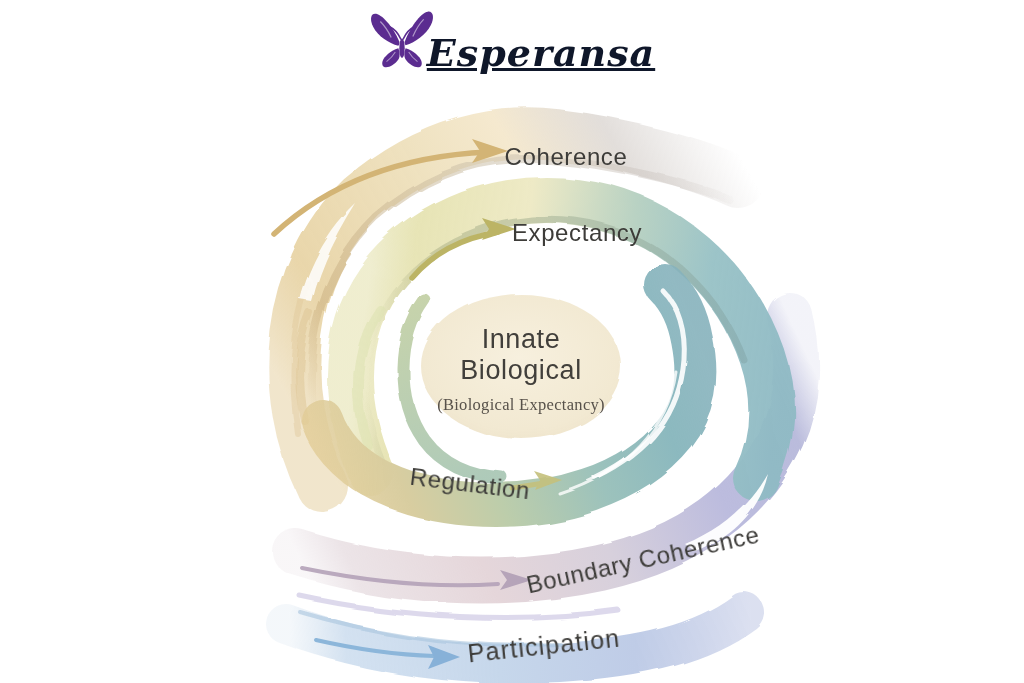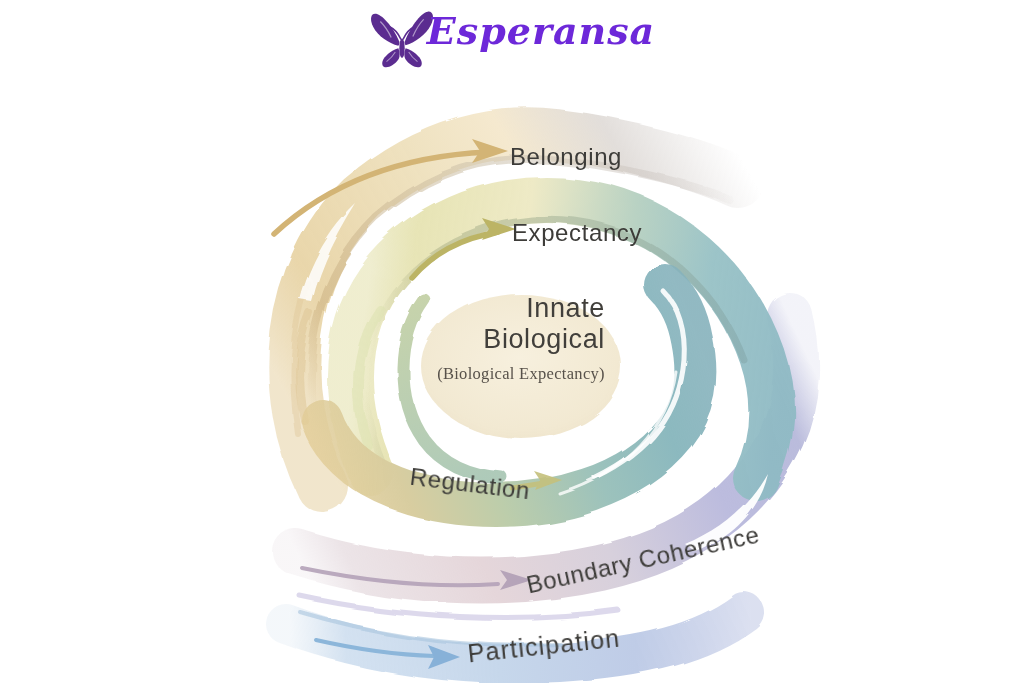--- a/index.html
+++ b/index.html
@@ -2,24 +2,24 @@
 <html><head>
 <meta charset="utf-8">
 <style>
   html,body{margin:0;padding:0;background:#fff;}
   .stage{position:relative;width:1024px;height:683px;overflow:hidden;background:#ffffff;
          font-family:"Liberation Sans",sans-serif;}
   .spiral{position:absolute;left:0;top:0;width:1024px;height:683px;}
   .logo{position:absolute;top:8px;left:0;width:100%;display:flex;justify-content:center;
         align-items:flex-start;}
   .brand{font-family:"DejaVu Serif",serif;font-style:italic;font-weight:700;font-size:38px;
-         color:#6d28d9;letter-spacing:1px;margin-left:-8px;}
+         color:#0f172a;letter-spacing:1px;margin-left:-8px;margin-top:22px;text-decoration:underline;}
   .lbl{position:absolute;font-size:24px;color:#3d3c39;letter-spacing:.6px;white-space:nowrap;}
-  .core{position:absolute;left:521px;top:338px;transform:translate(-50%,-50%);
-        text-align:right;}
+  .core{position:absolute;left:521px;top:369px;transform:translate(-50%,-50%);
+        text-align:center;}
   .core .t{font-size:27px;line-height:31px;letter-spacing:.6px;color:#413f3b;}
   .core .s{font-family:"Liberation Serif",serif;font-size:16.5px;color:#57514a;margin-top:9px;letter-spacing:.3px;}
 </style>
 </head>
 <body>
 
 <div class="stage">
 
   <svg class="spiral" viewBox="0 0 1024 683" aria-hidden="true">
     <defs>
@@ -162,21 +162,21 @@
       <path d="M30.8,30 C28,24 24,20 20,18.2" stroke="#5b2c90" stroke-width="1.6" fill="none" stroke-linecap="round"></path>
       <path d="M33.2,30 C36,24 40,20 44,18.2" stroke="#5b2c90" stroke-width="1.6" fill="none" stroke-linecap="round"></path>
       <path d="M11,13 C15,17 19,23 21.5,28.5" stroke="#ffffff" stroke-width="1.2" fill="none" opacity="0.5"></path>
       <path d="M53,11 C49,15 45,22 42.5,27.5" stroke="#ffffff" stroke-width="1.2" fill="none" opacity="0.5"></path>
       <path d="M17,52 C20,49.5 23.5,46 25.5,42.5" stroke="#ffffff" stroke-width="1" fill="none" opacity="0.5"></path>
       <path d="M47,52 C44,49.5 40.5,46 38.5,42.5" stroke="#ffffff" stroke-width="1" fill="none" opacity="0.5"></path>
     </svg>
     <span class="brand">Esperansa</span>
   </div>
 
-  <div class="lbl" style="left:566px;top:157px;transform:translate(-50%,-50%);">Belonging</div>
+  <div class="lbl" style="left:566px;top:157px;transform:translate(-50%,-50%);">Coherence</div>
   <div class="lbl" style="left:577px;top:233px;transform:translate(-50%,-50%);">Expectancy</div>
   <div class="lbl" style="left:470px;top:484px;transform:translate(-50%,-50%) rotate(7deg);">Regulation</div>
   <div class="lbl" style="left:643px;top:560px;transform:translate(-50%,-50%) rotate(-12.5deg);">Boundary Coherence</div>
   <div class="lbl" style="left:544px;top:646px;font-size:25px;letter-spacing:1.2px;transform:translate(-50%,-50%) rotate(-6deg);">Participation</div>
 
   <div class="core">
     <div class="t">Innate</div>
     <div class="t">Biological</div>
     <div class="s">(Biological Expectancy)</div>
   </div>

